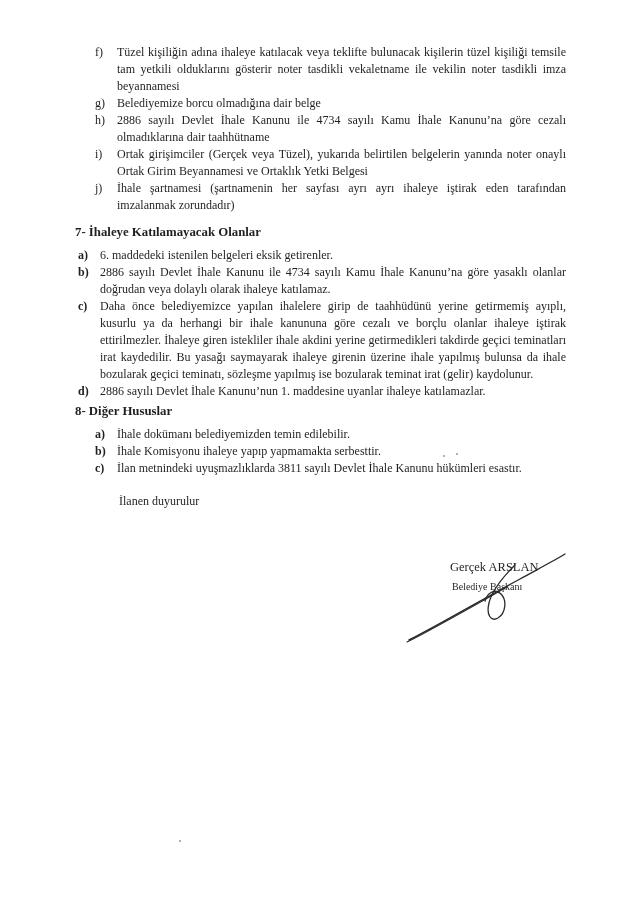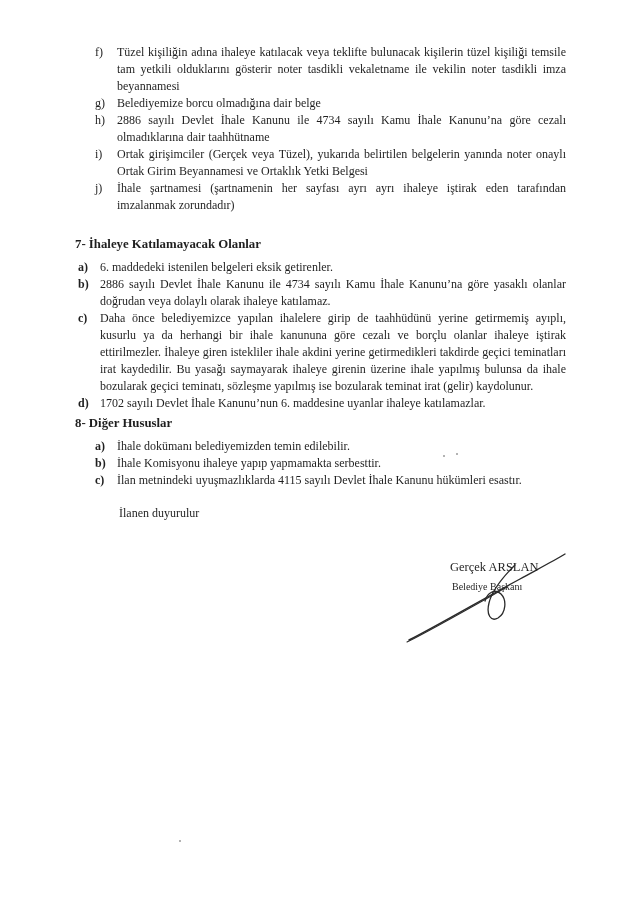--- a/index.html
+++ b/index.html
@@ -50,21 +50,21 @@
   .s8-list .li {
     margin-left: 20px;
     padding-left: 22px;
   }
   .heading {
     font-weight: bold;
     font-size: 12.8px;
     margin-top: 3px;
     margin-bottom: 6px;
   }
-  .heading-first { margin-top: 22px; }
+  .heading-first { margin-top: 10px; }
   .closing {
     margin-top: 16px;
     margin-left: 44px;
   }
   .signature-block {
     position: absolute;
     left: 395px;
     top: 545px;
     width: 185px;
     height: 110px;
@@ -138,37 +138,37 @@
       <div class="li">
         <span class="lbl">b)</span>
         <span>2886 sayılı Devlet İhale Kanunu ile 4734 sayılı Kamu İhale Kanunu’na göre yasaklı olanlar doğrudan veya dolaylı olarak ihaleye katılamaz.</span>
       </div>
       <div class="li">
         <span class="lbl">c)</span>
         <span>Daha önce belediyemizce yapılan ihalelere girip de taahhüdünü yerine getirmemiş ayıplı, kusurlu ya da herhangi bir ihale kanununa göre cezalı ve borçlu olanlar ihaleye iştirak ettirilmezler. İhaleye giren istekliler ihale akdini yerine getirmedikleri takdirde geçici teminatları irat kaydedilir. Bu yasağı saymayarak ihaleye girenin üzerine ihale yapılmış bulunsa da ihale bozularak geçici teminatı, sözleşme yapılmış ise bozularak teminat irat (gelir) kaydolunur.</span>
       </div>
       <div class="li">
         <span class="lbl">d)</span>
-        <span>1702 sayılı Devlet İhale Kanunu’nun 6. maddesine uyanlar ihaleye katılamazlar.</span>
+        <span>2886 sayılı Devlet İhale Kanunu’nun 1. maddesine uyanlar ihaleye katılamazlar.</span>
       </div>
     </div>
 
     <div class="heading">8- Diğer Hususlar</div>
     <div class="s8-list">
       <div class="li">
         <span class="lbl">a)</span>
         <span>İhale dokümanı belediyemizden temin edilebilir.</span>
       </div>
       <div class="li">
         <span class="lbl">b)</span>
         <span>İhale Komisyonu ihaleye yapıp yapmamakta serbesttir.</span>
       </div>
       <div class="li">
         <span class="lbl">c)</span>
-        <span>İlan metnindeki uyuşmazlıklarda 4115 sayılı Devlet İhale Kanunu hükümleri esastır.</span>
+        <span>İlan metnindeki uyuşmazlıklarda 3811 sayılı Devlet İhale Kanunu hükümleri esastır.</span>
       </div>
     </div>
 
     <div class="closing">İlanen duyurulur</div>
   </div>
 
   <div class="signature-block">
     <div class="sig-name">Gerçek ARSLAN</div>
     <div class="sig-title">Belediye Başkanı</div>
     <svg class="sig-svg" width="185" height="110" viewBox="0 0 185 110">

